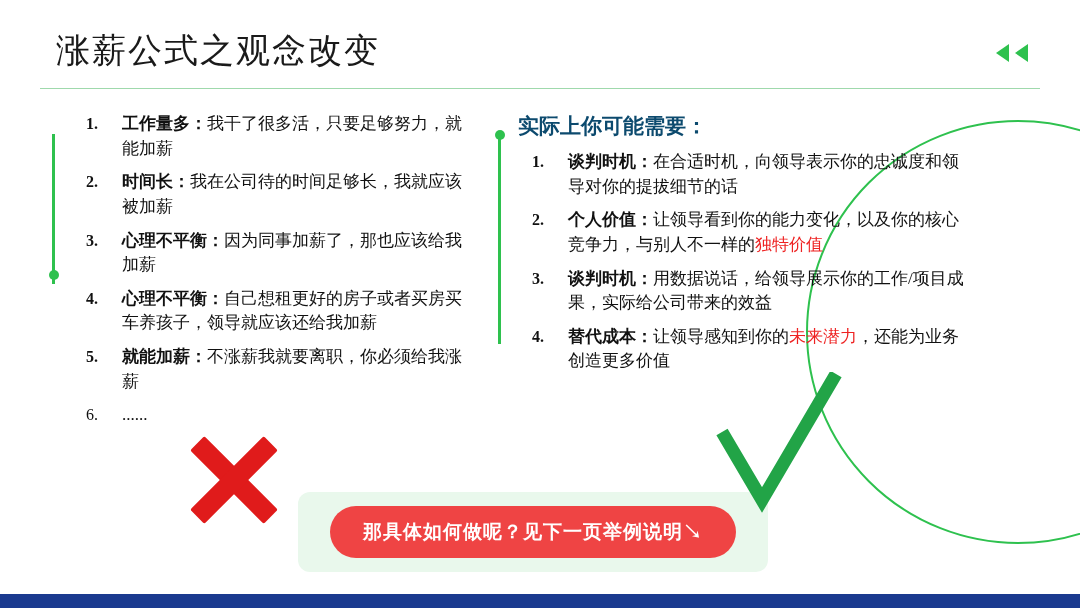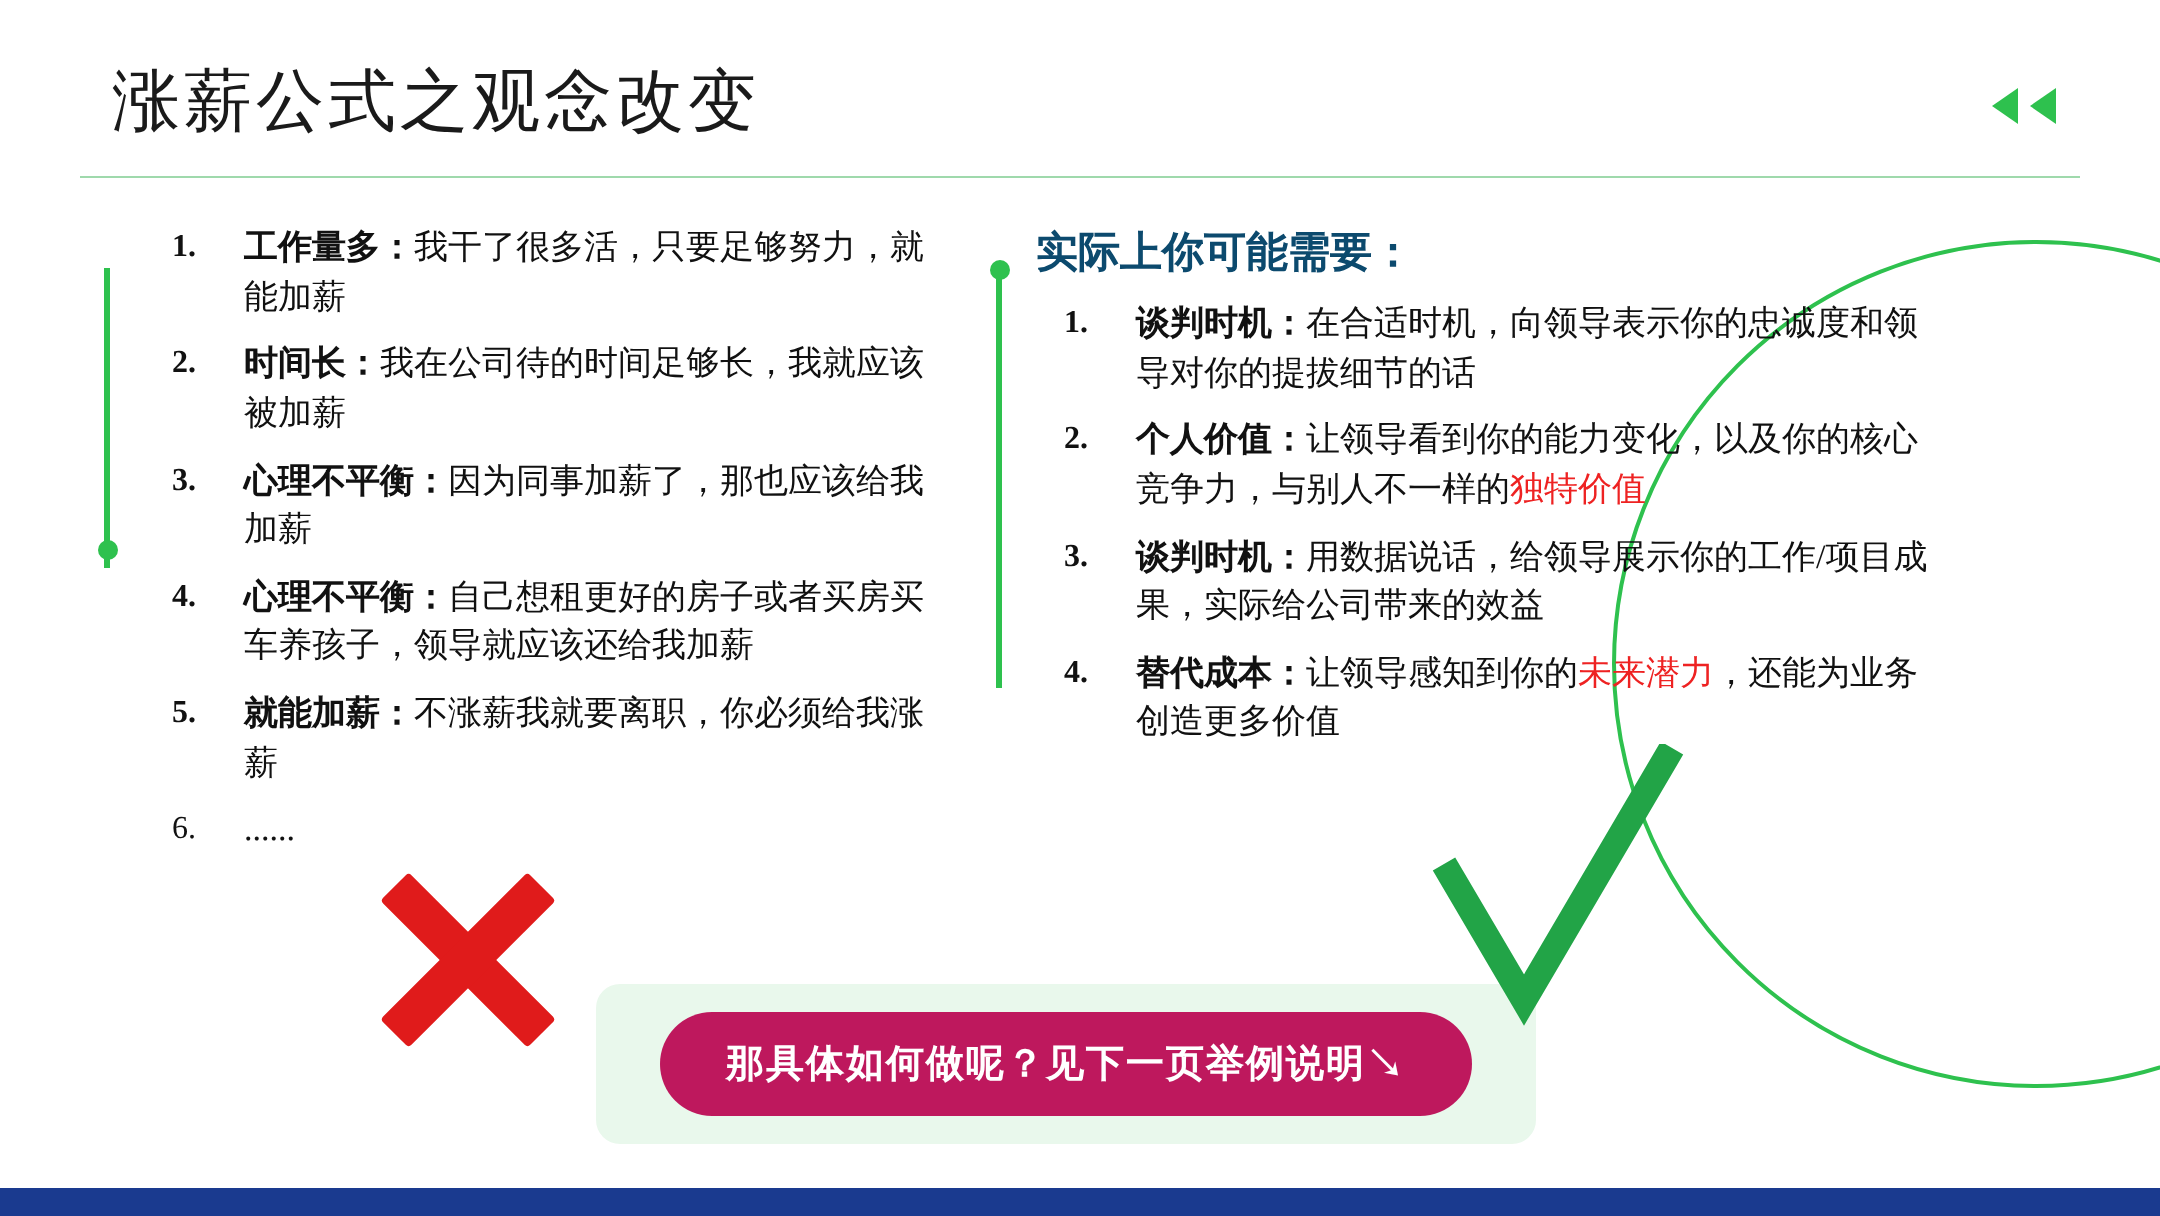--- a/index.html
+++ b/index.html
@@ -180,21 +180,21 @@
     background: #e9f8ec;
     border-radius: 12px;
     z-index: 4;
   }
   .callout {
     position: absolute;
     left: 330px;
     top: 506px;
     width: 406px;
     height: 52px;
-    background: #be185d;
+    background: #ef4444;
     border-radius: 26px;
     color: #ffffff;
     font-size: 19px;
     font-weight: bold;
     display: flex;
     align-items: center;
     justify-content: center;
     font-family: "Liberation Sans", sans-serif;
     z-index: 6;
     letter-spacing: 1px;

